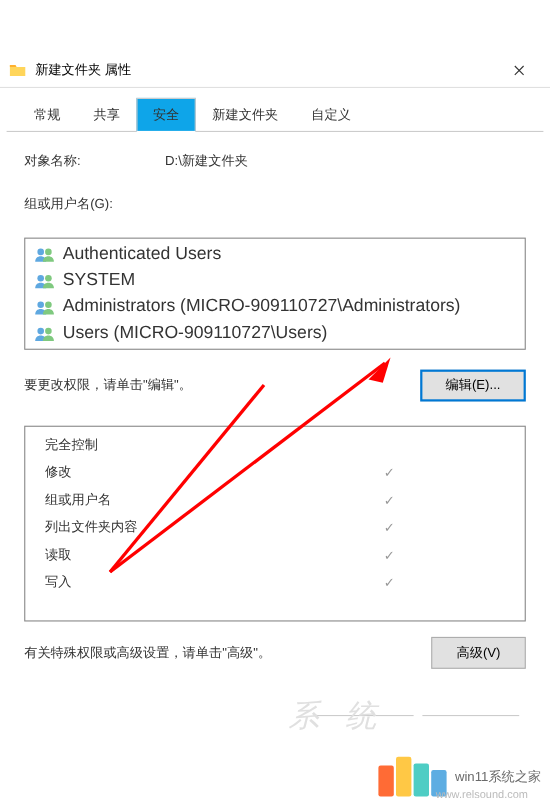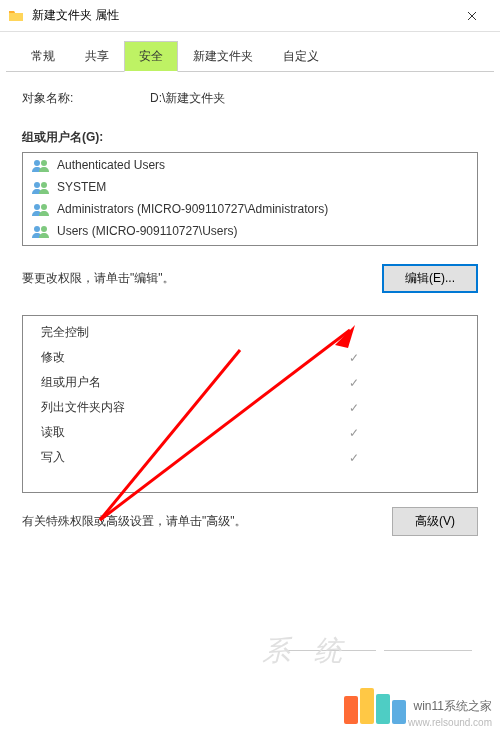--- a/index.html
+++ b/index.html
@@ -1,37 +1,37 @@
 <!DOCTYPE html>
 <html><head>
   <meta charset="utf-8">
   <style>
     * { box-sizing: border-box; margin: 0; padding: 0; font-family: "Microsoft YaHei", "Segoe UI", sans-serif; }
     body { background: #fff; width: 500px; height: 730px; position: relative; overflow: hidden; }
     
-    .titlebar { height: 32px; display: flex; align-items: center; padding: 0 8px; border-bottom: 1px solid #e0e0e0; }
+    .titlebar { height: 32px; display: flex; align-items: center; padding: 0 8px; border-bottom: 1px solid #e0e0e0; margin-top: 48px; }
     .titlebar-icon { width: 16px; height: 16px; margin-right: 8px; }
     .titlebar-text { flex: 1; font-size: 12px; color: #000; }
     .titlebar-close { width: 40px; height: 32px; display: flex; align-items: center; justify-content: center; cursor: pointer; }
     .titlebar-close svg { width: 10px; height: 10px; }
     
     .tab-strip { display: flex; padding: 8px 10px 0 10px; border-bottom: 1px solid #ccc; margin: 0 6px; position: relative; }
     .tab { padding: 6px 14px; font-size: 12px; color: #333; border: 1px solid transparent; cursor: pointer; position: relative; top: 1px; }
-    .tab.active { border: 1px solid #ccc; border-bottom: 1px solid #fff; background: #bef264; }
+    .tab.active { border: 1px solid #ccc; border-bottom: 1px solid #fff; background: #0ea5e9; }
     
     .content { padding: 18px 22px; font-size: 12px; color: #333; }
     
     .row { display: flex; margin-bottom: 22px; gap: 28px; }
     .row-label { width: 100px; }
     .row-value { flex: 1; }
     
-    .group-label { margin-bottom: 6px; font-weight: bold; }
+    .group-label { margin-bottom: 22px; }
     
     .listbox { border: 1px solid #888; padding: 2px 2px; margin-bottom: 18px; background: #fff; }
-    .list-item { display: flex; align-items: flex-start; padding: 3px 6px; font-size: 12px; cursor: pointer; }
+    .list-item { display: flex; align-items: flex-end; padding: 3px 6px; font-size: 16px; cursor: pointer; }
     .list-item.selected { background: #fff; }
     .user-icon { width: 20px; height: 16px; margin-right: 6px; }
     
     .edit-row { display: flex; align-items: center; justify-content: space-between; margin-bottom: 22px; }
     .edit-text { font-size: 12px; }
     .btn { padding: 5px 22px; font-size: 12px; border: 1px solid #adadad; background: #e1e1e1; cursor: pointer; }
     .btn.highlight { border: 2px solid #0078d4; background: #e1e1e1; padding: 4px 21px; }
     
     .perm-header { display: flex; margin-bottom: 4px; }
     .perm-header-label { flex: 1; }
@@ -43,21 +43,21 @@
     .perm-col { width: 70px; text-align: center; color: #888; }
     .check { color: #999; }
     
     .adv-row { display: flex; align-items: center; justify-content: space-between; margin-bottom: 16px; }
     
     .arrow-overlay { position: absolute; top: 290px; left: 80px; width: 300px; height: 240px; pointer-events: none; }
     
     .watermark { position: absolute; bottom: 6px; right: 8px; display: flex; align-items: center; font-size: 12px; color: #6a6a6a; }
     .wm-logo { display: flex; margin-right: 6px; }
     .wm-bar { width: 14px; height: 36px; margin-right: 2px; border-radius: 2px; }
-    .wm-url { position: absolute; bottom: 2px; right: 8px; font-size: 10px; color: #bbb; }
+    .wm-url { position: absolute; bottom: 2px; right: 20px; font-size: 10px; color: #bbb; }
     
     .footer-buttons { position: absolute; bottom: 58px; right: 20px; display: flex; gap: 0; }
     .footer-btn-ghost { width: 88px; height: 22px; border-top: 1px solid #ccc; margin-right: 8px; }
     
     .faded-text { position: absolute; bottom: 60px; right: 150px; font-size: 28px; color: #e0e0e0; letter-spacing: 8px; font-style: italic; text-align: center; }
   </style>
 </head>
 <body>
 
 <div class="titlebar">

